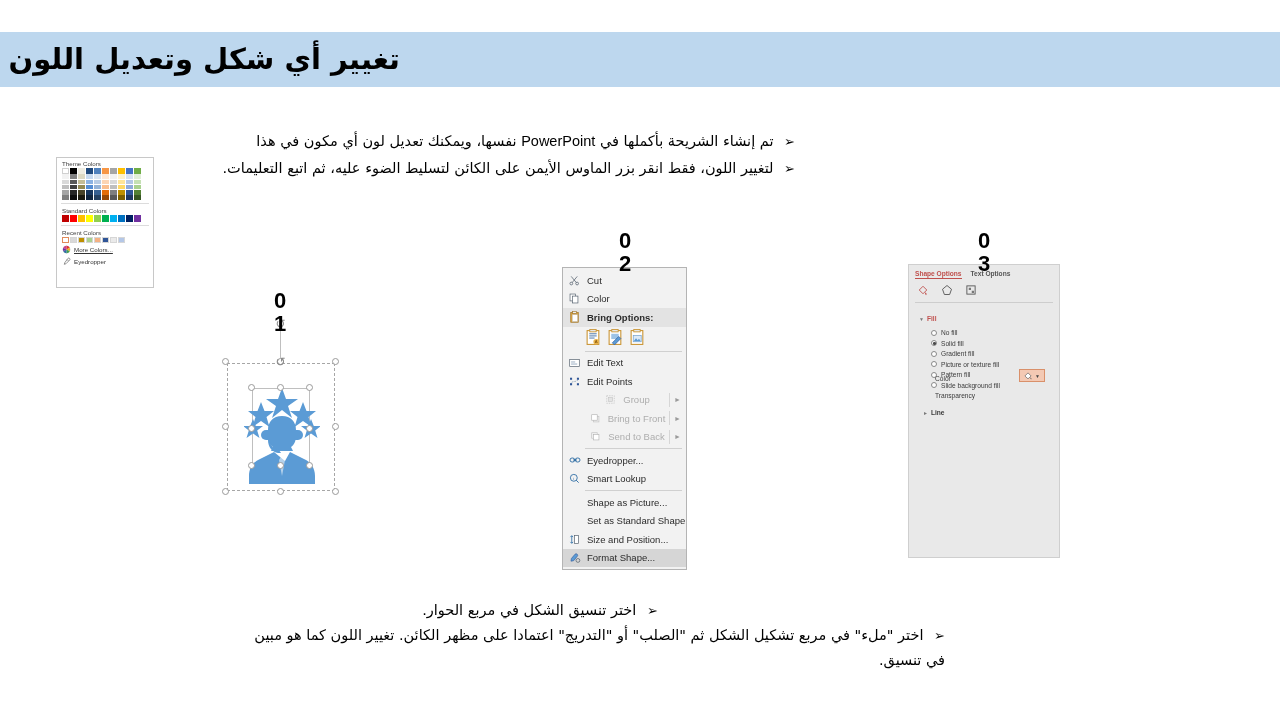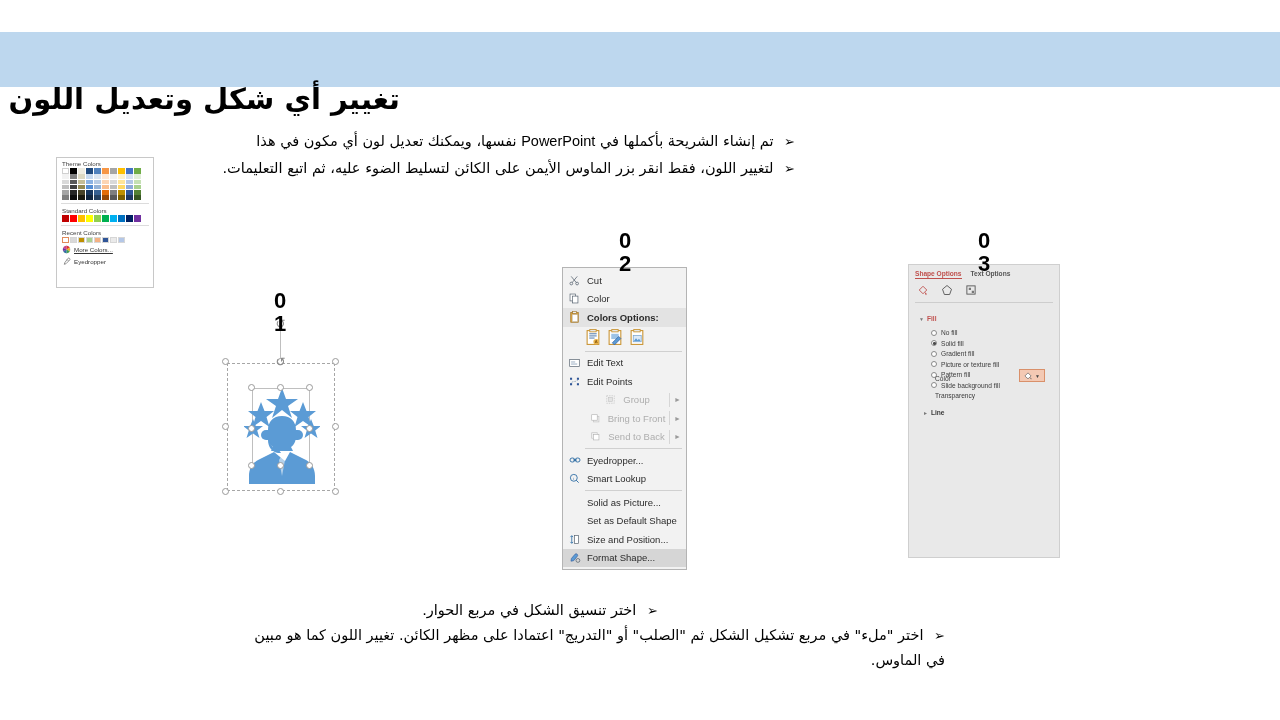--- a/index.html
+++ b/index.html
@@ -28,21 +28,20 @@
     right: 880px; top: 37px;
     width: 386px;
     text-align: left;
     direction: rtl;
     font-family: "DejaVu Sans", sans-serif;
     font-weight: bold;
     font-size: 29px;
     color: #000000;
     line-height: 44px;
     white-space: nowrap;
-    margin-top: 40px;
   }
 
   
   .rtl-block {
     position: absolute;
     direction: rtl;
     text-align: right;
     font-family: "DejaVu Sans", sans-serif;
     color: #000000;
   }
@@ -368,21 +367,21 @@
     </div>
 
     <div class="cm-item header-row">
       <span class="cm-icon">
         <svg width="11" height="12" viewBox="0 0 14 16">
           <rect x="2" y="2" width="10" height="13" fill="#d9a441" stroke="#9c7020" stroke-width="0.9"></rect>
           <rect x="4.5" y="0.6" width="5" height="2.6" fill="#efefef" stroke="#9c7020" stroke-width="0.8"></rect>
           <rect x="4" y="5" width="7" height="9" fill="#ffffff" stroke="#bbb" stroke-width="0.7"></rect>
         </svg>
       </span>
-      <span class="cm-label" style="font-weight:bold">Colors Options:</span>
+      <span class="cm-label" style="font-weight:bold">Bring Options:</span>
     </div>
 
     <div id="paste-row">
       <svg class="paste-btn" viewBox="0 0 16 16">
         <rect x="2" y="1.5" width="11" height="13" fill="#fff" stroke="#c8922f" stroke-width="1"></rect>
         <rect x="4.5" y="0.5" width="6" height="2.2" fill="#e6e6e6" stroke="#c8922f" stroke-width="0.8"></rect>
         <g stroke="#4472a8" stroke-width="0.9">
             <line x1="4" y1="4.5" x2="11" y2="4.5"></line>
             <line x1="4" y1="6.5" x2="11" y2="6.5"></line>
             <line x1="4" y1="8.5" x2="9" y2="8.5"></line>
@@ -493,26 +492,26 @@
           <text x="7" y="9.6" font-size="6" text-anchor="middle" fill="#2f6ea5">i</text>
         </svg>
       </span>
       <span class="cm-label">Smart Lookup</span>
     </div>
 
     <div class="cm-sep"></div>
 
     <div class="cm-item">
       <span class="cm-icon"></span>
-      <span class="cm-label">Solid as Picture...</span>
+      <span class="cm-label">Shape as Picture...</span>
     </div>
 
     <div class="cm-item">
       <span class="cm-icon"></span>
-      <span class="cm-label">Set as Default Shape</span>
+      <span class="cm-label">Set as Standard Shape</span>
     </div>
 
     <div class="cm-item">
       <span class="cm-icon">
         <svg width="11" height="11" viewBox="0 0 16 16">
           <rect x="8" y="2" width="6" height="12" fill="#fff" stroke="#55616e" stroke-width="1"></rect>
           <g stroke="#2f6ea5" stroke-width="1.2">
             <line x1="4" y1="2.5" x2="4" y2="13.5"></line>
             <polyline points="2,4.5 4,2.5 6,4.5" fill="none"></polyline>
             <polyline points="2,11.5 4,13.5 6,11.5" fill="none"></polyline>
@@ -750,17 +749,17 @@
   <div id="steps-block" class="rtl-block">
     <div class="bullet-line centered">
       <span class="arrow">➢</span>
       <span>اختر تنسيق الشكل في مربع الحوار.</span>
     </div>
     <div class="bullet-line">
       <span class="arrow">➢</span>
       <span>اختر "ملء" في مربع تشكيل الشكل ثم "الصلب" أو "التدريج" اعتمادا على مظهر الكائن. تغيير اللون كما هو مبين</span>
     </div>
     <div class="bullet-line">
-      <span>في الماوس.</span>
+      <span>في تنسيق.</span>
     </div>
   </div>
 
 </div>
 
 </body></html>

